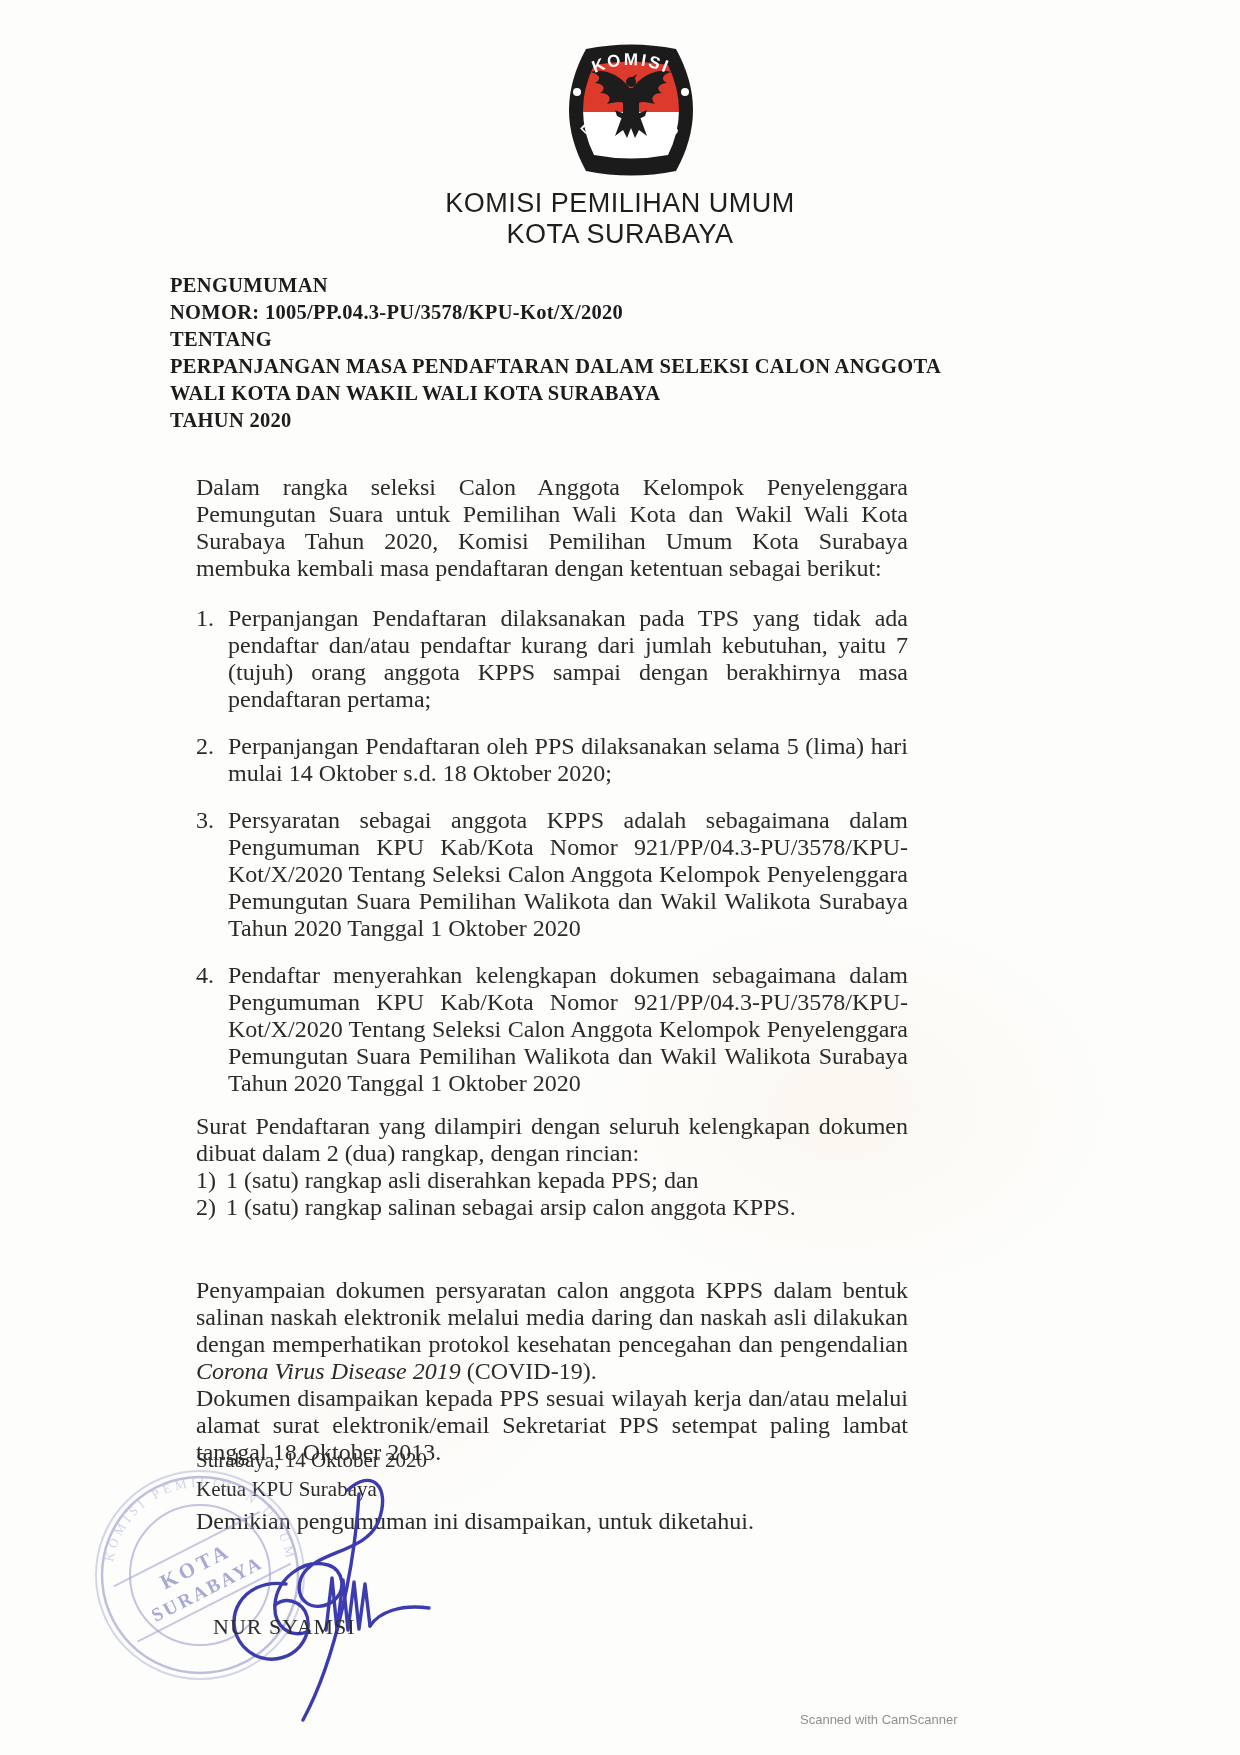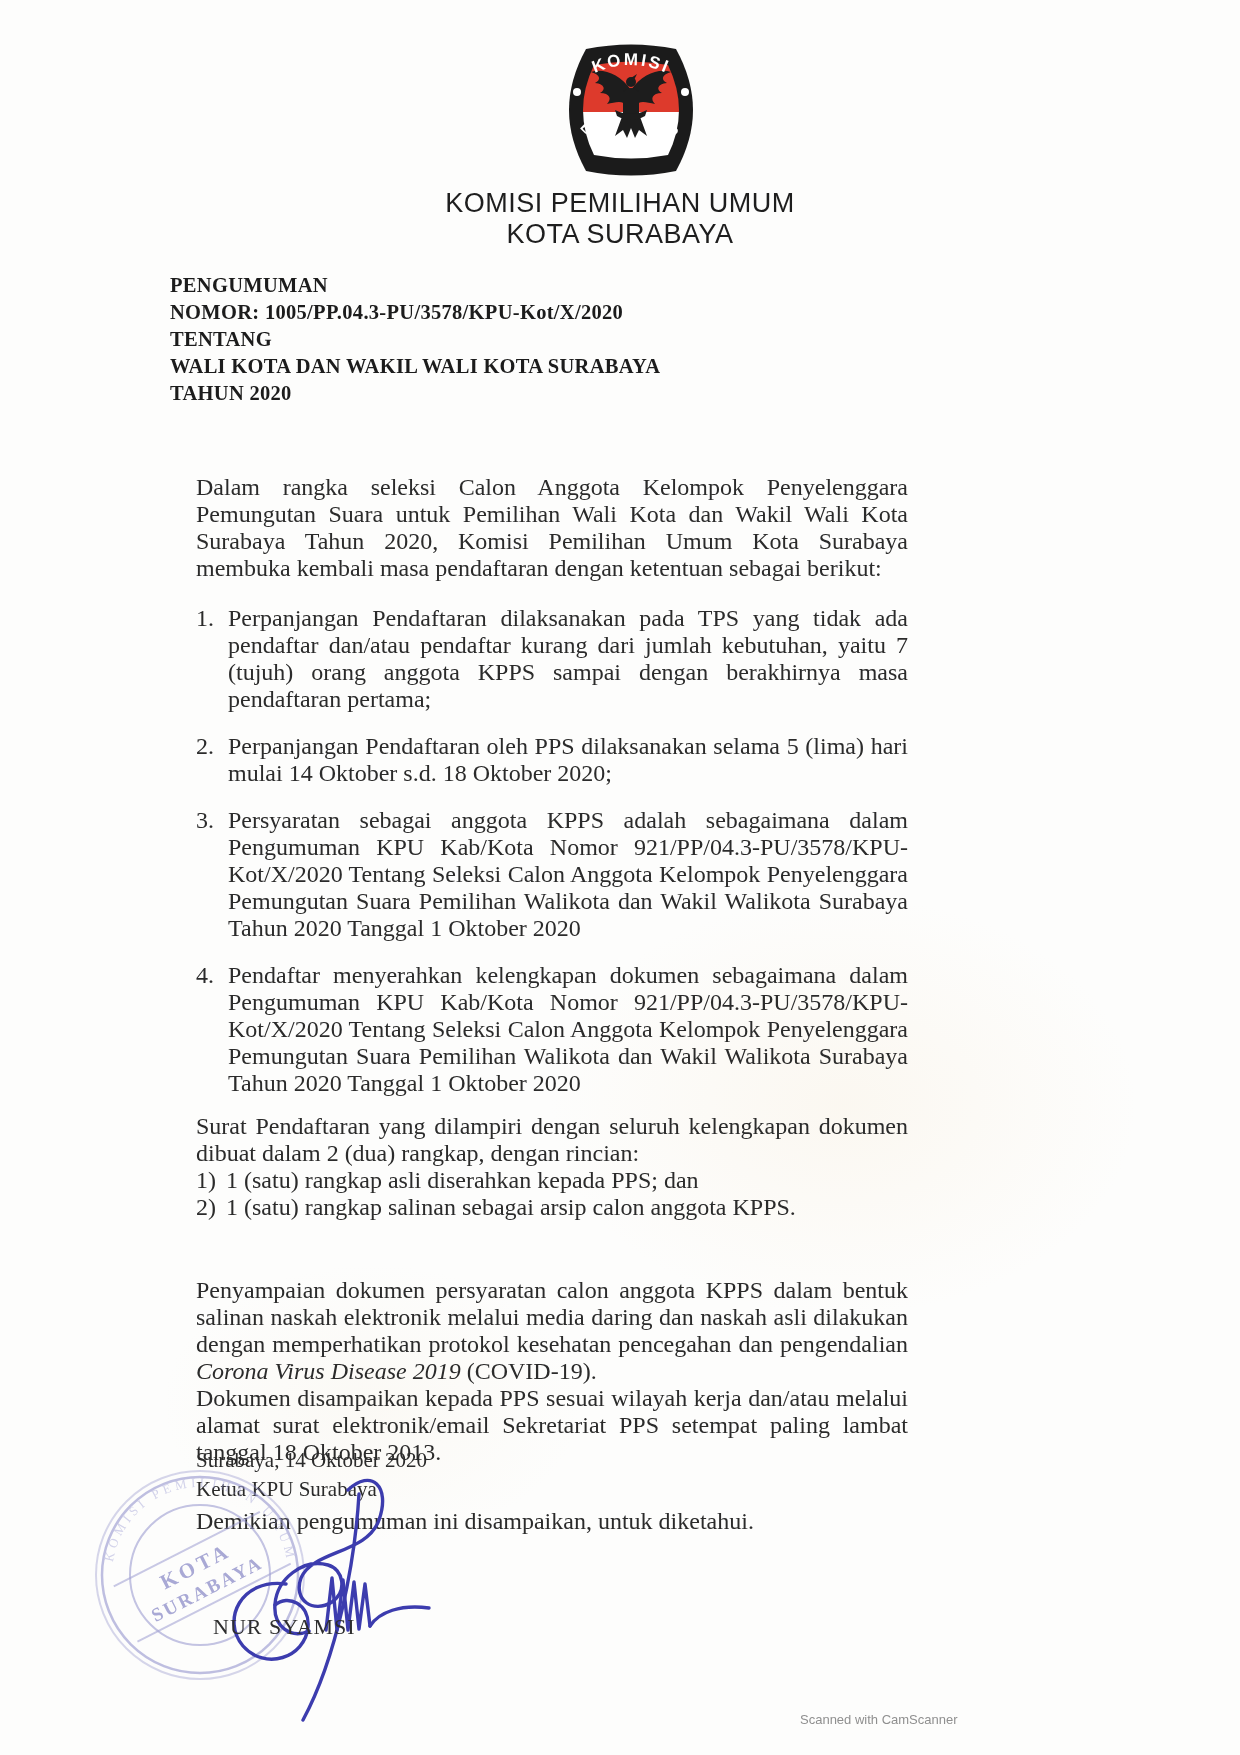--- a/index.html
+++ b/index.html
@@ -109,20 +109,21 @@
 
   <div class="org-name">
     <div>KOMISI PEMILIHAN UMUM</div>
     <div>KOTA SURABAYA</div>
   </div>
 
   <div class="doc-title">
     <div>PENGUMUMAN</div>
     <div>NOMOR: 1005/PP.04.3-PU/3578/KPU-Kot/X/2020</div>
     <div>TENTANG</div>
+    <div>PERPANJANGAN MASA PENDAFTARAN DALAM SELEKSI CALON ANGGOTA</div>
     <div>WALI KOTA DAN WAKIL WALI KOTA SURABAYA</div>
     <div>TAHUN 2020</div>
   </div>
 
   <div class="body-col">
 
     <p class="para intro">Dalam rangka seleksi Calon Anggota Kelompok Penyelenggara Pemungutan Suara untuk Pemilihan Wali Kota dan Wakil Wali Kota Surabaya Tahun 2020, Komisi Pemilihan Umum Kota Surabaya membuka kembali masa pendaftaran dengan ketentuan sebagai berikut:</p>
 
     <div class="num-item">
       <div class="num">1.</div>

